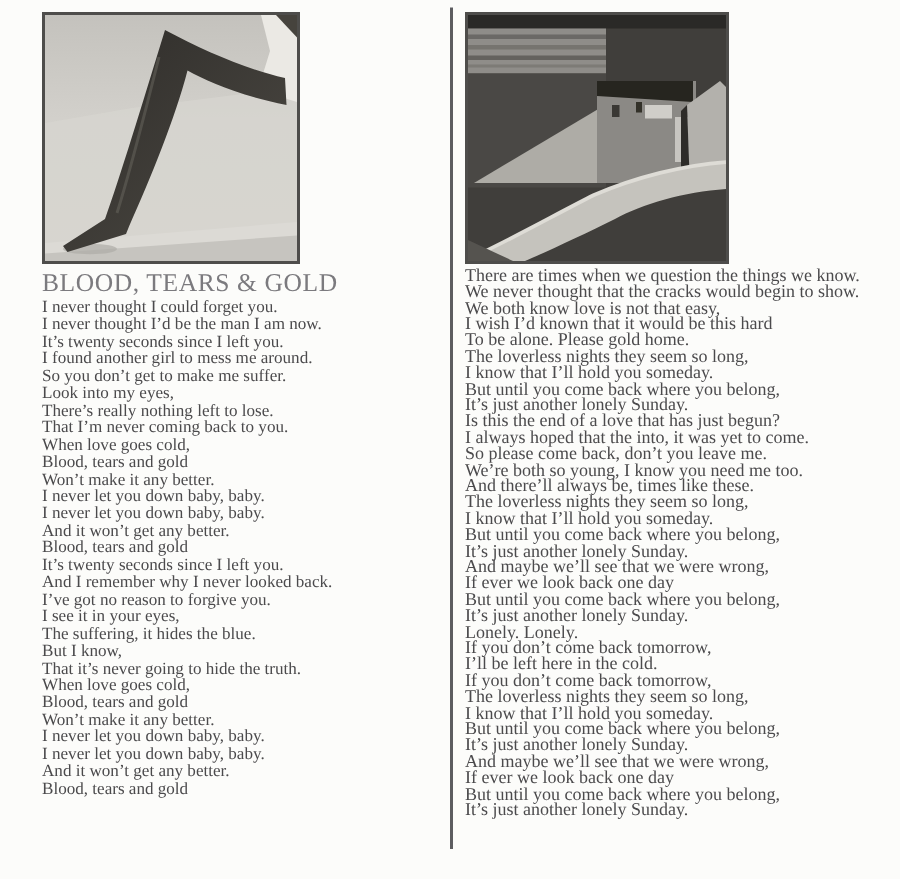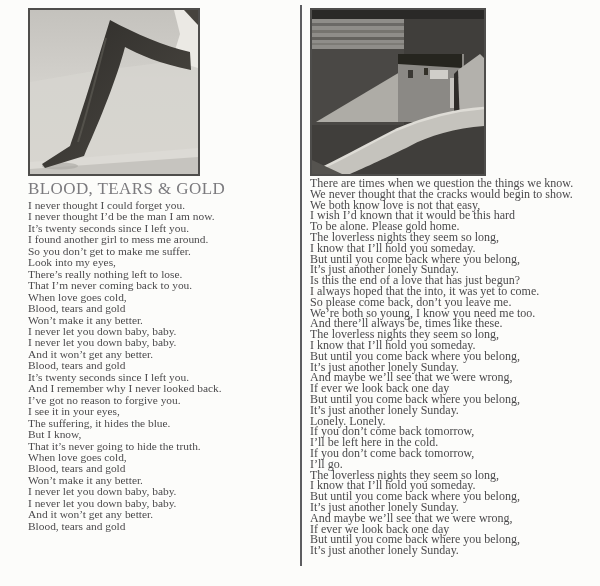--- a/index.html
+++ b/index.html
@@ -184,21 +184,20 @@
       <div class="lyric-line italic">But until you come back where you belong,</div>
       <div class="lyric-line italic">It’s just another lonely Sunday.</div>
       <div class="lyric-line italic">And maybe we’ll see that we were wrong,</div>
       <div class="lyric-line italic">If ever we look back one day</div>
       <div class="lyric-line italic">But until you come back where you belong,</div>
       <div class="lyric-line italic">It’s just another lonely Sunday.</div>
       <div class="lyric-line">Lonely. Lonely.</div>
       <div class="lyric-line">If you don’t come back tomorrow,</div>
       <div class="lyric-line">I’ll be left here in the cold.</div>
       <div class="lyric-line">If you don’t come back tomorrow,</div>
-      <div class="lyric-line">I’ll go.</div>
       <div class="lyric-line italic">The loverless nights they seem so long,</div>
       <div class="lyric-line italic">I know that I’ll hold you someday.</div>
       <div class="lyric-line italic">But until you come back where you belong,</div>
       <div class="lyric-line italic">It’s just another lonely Sunday.</div>
       <div class="lyric-line italic">And maybe we’ll see that we were wrong,</div>
       <div class="lyric-line italic">If ever we look back one day</div>
       <div class="lyric-line italic">But until you come back where you belong,</div>
       <div class="lyric-line italic">It’s just another lonely Sunday.</div>
     </div>
 </div>

